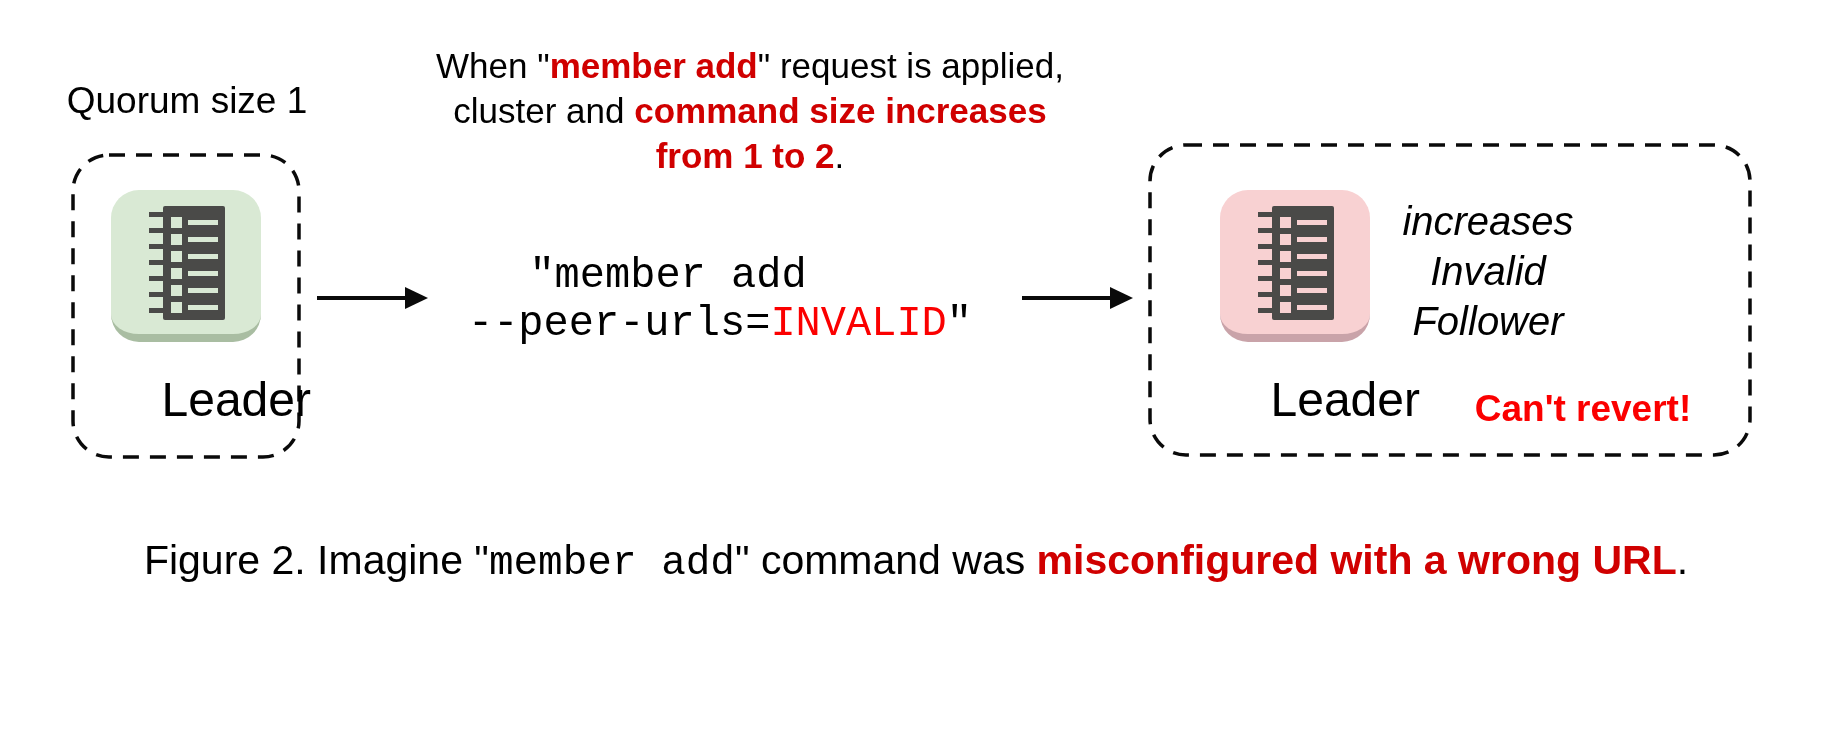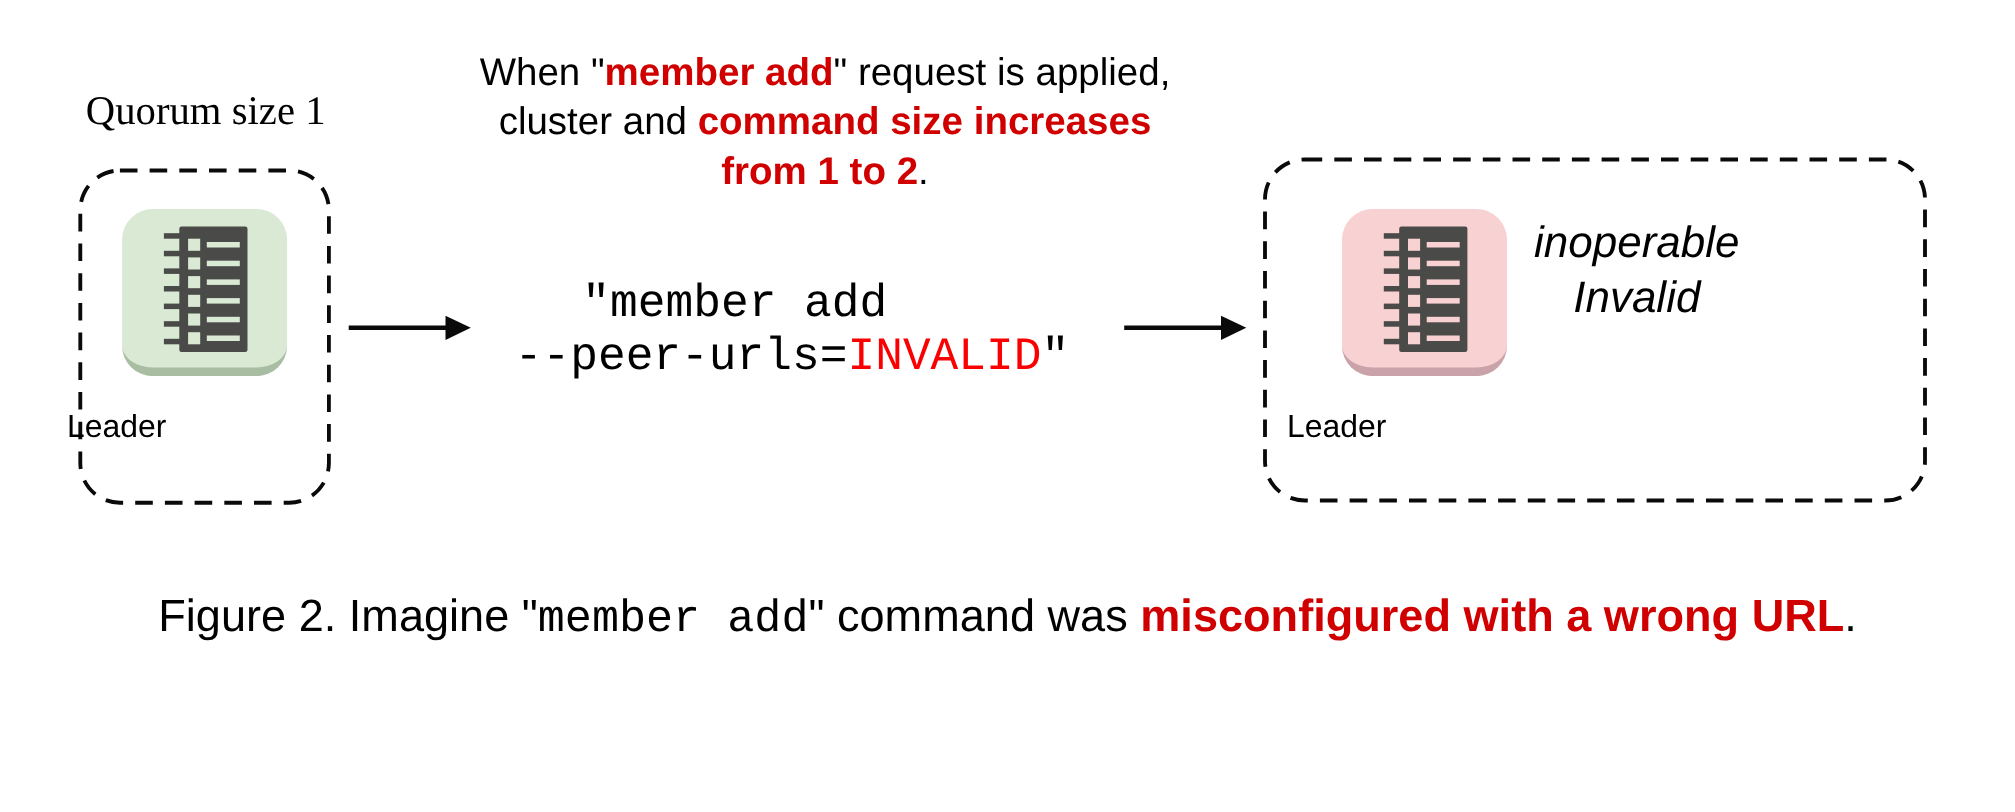--- a/index.html
+++ b/index.html
@@ -13,21 +13,21 @@
   body{font-family:"Liberation Sans",sans-serif;color:var(--text);}
   .canvas{position:relative;width:1832px;height:738px;background:#ffffff;overflow:hidden;}
 
   .cluster-title{position:absolute;text-align:center;font-size:37px;white-space:nowrap;}
   .boundary-svg{position:absolute;}
   .node{position:absolute;width:150px;height:152px;border-radius:28px;
         border-bottom:8px solid transparent;display:flex;align-items:center;justify-content:center;}
   .node-green{background:var(--node-green-bg);border-bottom-color:var(--node-green-edge);}
   .node-pink{background:var(--node-pink-bg);border-bottom-color:var(--node-pink-edge);}
   .node svg{display:block;}
-  .node-label{position:absolute;text-align:left;font-size:29px;white-space:nowrap;}
+  .node-label{position:absolute;text-align:right;font-size:48px;white-space:nowrap;}
 
   .header-note{position:absolute;left:390px;top:43px;width:720px;text-align:center;
                font-size:35px;line-height:45px;}
   .header-note .rich-line{white-space:nowrap;}
 
   .command{position:absolute;left:380px;top:252px;width:680px;text-align:center;
            font-family:"Liberation Mono","DejaVu Sans Mono",monospace;
            font-size:42px;line-height:48px;}
   .command .rich-line{white-space:nowrap;}
   .command .cmd-line-1{transform:translateX(-52px);}
@@ -48,21 +48,21 @@
   .seg-red{color:var(--red-bold);font-weight:bold;}
   .seg-italic{}
   .seg-mono{font-family:"Liberation Mono","DejaVu Sans Mono",monospace;}
   .seg-monored{font-family:"Liberation Mono","DejaVu Sans Mono",monospace;color:var(--red-bright);}
 </style>
 </head>
 <body>
 
 <div class="canvas">
 
-  <div class="cluster-title" style="left:37px;top:80px;width:300px;font-family:Liberation Serif, serif;">Quorum size 1</div>
+  <div class="cluster-title" style="left:37px;top:80px;width:300px;">Quorum size 1</div>
 
   <svg class="boundary-svg" style="left:70px;top:152px;" width="232" height="308">
     <rect x="3" y="3" width="226" height="302" rx="36" ry="36" fill="none" stroke="var(--stroke)" stroke-width="3.5" stroke-dasharray="16 11"></rect>
   </svg>
 
   <div class="node node-green" style="left:111px;top:190px;">
     <svg width="150" height="144" viewBox="0 0 150 144">
       <rect x="52" y="16" width="62" height="114" rx="2" fill="var(--icon-dark)"></rect>
       <g fill="var(--icon-dark)">
         <rect x="38" y="22" width="16" height="5"></rect>
@@ -143,22 +143,24 @@
           <rect x="77" y="98" width="30" height="5"></rect>
         <rect x="60" y="112" width="11" height="11"></rect>
           <rect x="77" y="115" width="30" height="5"></rect>
       </g>
     </svg>
   </div>
 
   <div class="node-label" style="left:1170px;top:372px;width:250px;">Leader</div>
 
   <div class="expecting">
-    <div>inoperable</div>
+    <div>increases</div>
     <div>Invalid</div>
+    <div>Follower</div>
   </div>
 
+  <div class="warning">Can't revert!</div>
 
   <div class="caption">
     <div class="rich-line"><span class="seg-italic">Figure 2.</span><span class="seg-plain"> Imagine "</span><span class="seg-mono">member add</span><span class="seg-plain">" command was </span><span class="seg-red">misconfigured with a wrong URL</span><span class="seg-plain">.</span></div>
   </div>
 
 </div>
 
 </body></html>

